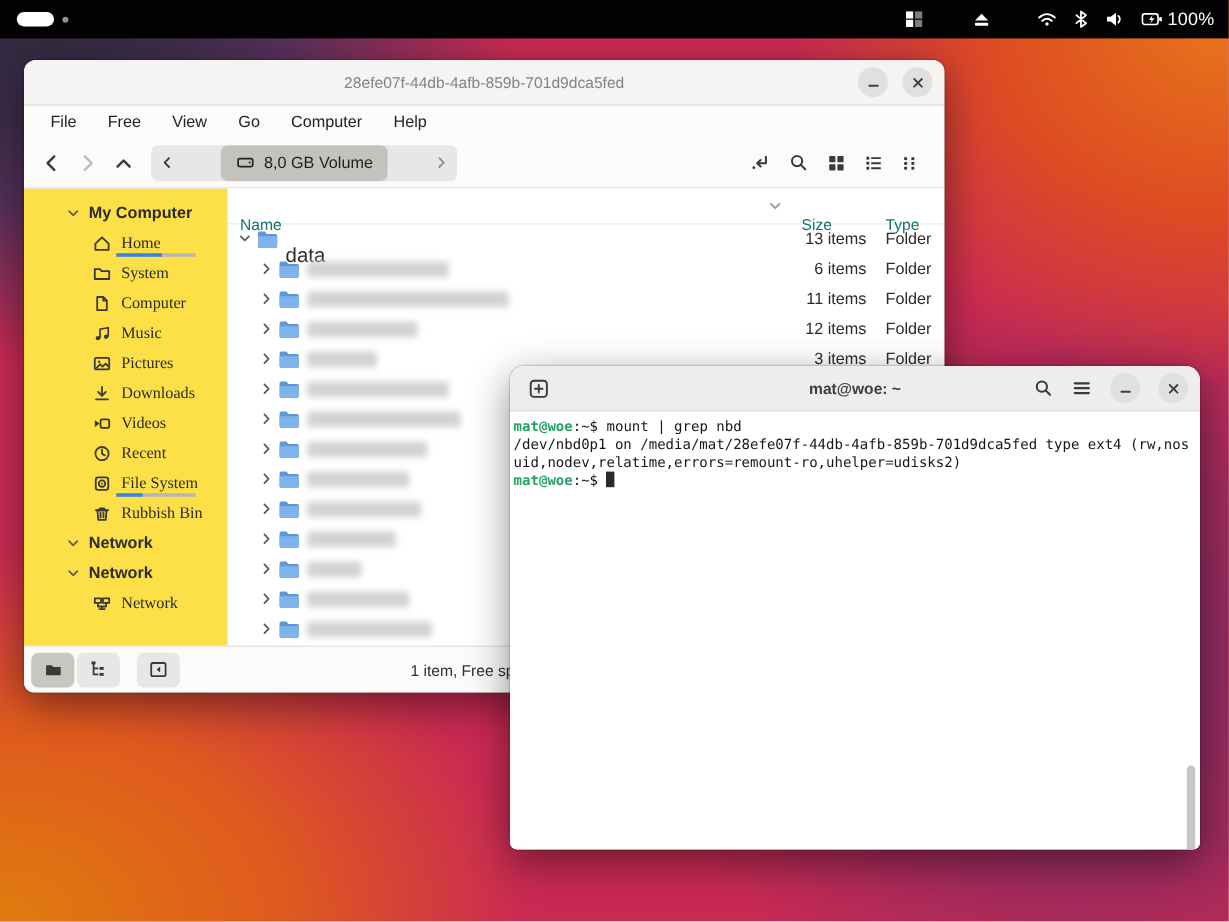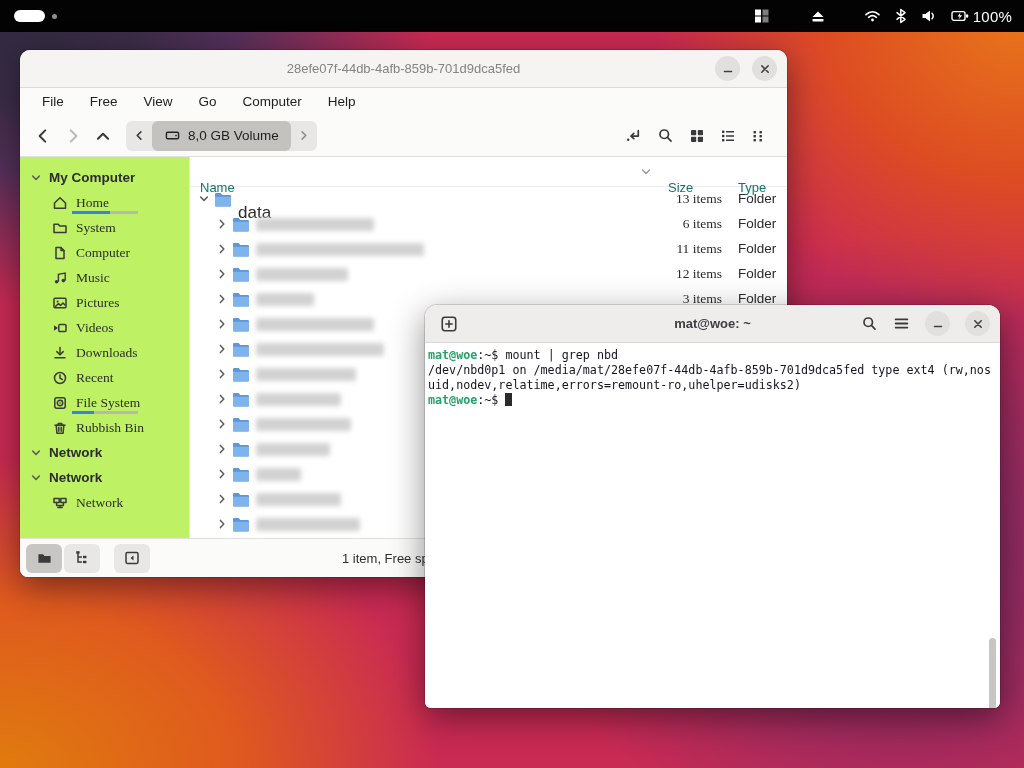--- a/index.html
+++ b/index.html
@@ -30,28 +30,28 @@
 
   
   #fm { left:20px; top:50px; width:767px; height:527px; border-radius:10px 10px 8px 8px; overflow:hidden; display:flex; flex-direction:column; }
   #fm-titlebar { height:38px; background:#f5f4f2; border-bottom:1px solid #dcdad7; position:relative; display:flex; align-items:center; justify-content:center; flex:0 0 auto; }
   #fm-title { font-size:13px; color:#838383; }
   #fm-titlebar .btns { position:absolute; right:10px; top:6px; display:flex; gap:12px; }
   #fm-menubar { height:27px; background:#fbfbfa; display:flex; align-items:center; padding-left:22px; gap:26px; flex:0 0 auto; }
   .menu-item { font-size:13.5px; color:#222; }
   #fm-toolbar { height:42px; background:#fbfbfa; border-bottom:1px solid #e2e0dd; display:flex; align-items:center; flex:0 0 auto; position:relative; }
   .nav-btns { display:flex; align-items:center; gap:12px; margin-left:14px; }
-  #path-tab { margin-left:14px; height:30px; background:#e9e7e5; border-radius:6px; display:flex; align-items:flex-start; overflow:hidden; }
+  #path-tab { margin-left:14px; height:30px; background:#e9e7e5; border-radius:6px; display:flex; align-items:flex-start; overflow:hidden;gap:32px; }
   .tab-arrow { width:26px; height:30px; display:flex; align-items:center; justify-content:center; }
   #path-seg { height:30px; background:#c4c2bf; display:flex; align-items:center; gap:7px; padding:0 12px; border-radius:6px; }
   #path-seg span { font-size:13.5px; color:#1f1f1f; }
   .tb-view-icons { position:absolute; right:20px; display:flex; align-items:center; gap:15px; }
 
   #fm-content { flex:1 1 auto; display:flex; min-height:0; }
-  #fm-sidebar { width:170px; border-right:1px solid #e8e6e3; background:#bef264; padding-top:8px; overflow:hidden; }
+  #fm-sidebar { width:170px; border-right:1px solid #e8e6e3; background:#fde047; padding-top:8px; overflow:hidden;padding-left:25px; }
   .sb-row { height:25px; display:flex; align-items:center; position:relative; }
   .sb-header { padding-left:10px; gap:7px; }
   .sb-header b { font-size:13.5px; color:#2c2c2c; }
   .sb-item { padding-left:32px; gap:8px; }
   .sb-item .lbl { font-size:13.5px; color:#2c2c2c; white-space:nowrap;font-family:Liberation Serif, serif; }
   .sb-item.selected { background:#cfe2f5; }
   .usage { position:absolute; left:52px; bottom:1px; height:3px; display:flex; }
   .usage .u { background:#3584e4; height:3px; }
   .usage .f { background:#b9b7b4; height:3px; }
   .sb-eject { position:absolute; right:14px; top:5px; }
@@ -60,21 +60,21 @@
   #col-header { height:30px; border-bottom:1px solid #ececec; position:relative; }
   .col-lbl { position:absolute; top:23px; font-size:13px; color:#0f766e; }
   #col-name { left:10px; } #col-size { left:478px; } #col-type { left:548px; }
   #sort-chev { position:absolute; left:450px; top:9px; }
   #rows { position:relative; }
   .frow { height:25px; position:relative; display:flex; align-items:center; }
   .frow .chev { position:absolute; top:6px; width:13px; height:13px; }
   .frow .ficon { position:absolute; top:5px; width:18px; height:15px; }
   .frow .fname { position:absolute; top:16px; font-size:17px; color:#2a2a2a; }
   .frow .blurbox { position:absolute; top:6px; height:13px; border-radius:2px; background:#d2d2d2; filter:blur(2.6px); }
-  .frow .fsize { position:absolute; left:430px; width:102px; top:4px; text-align:right; font-size:13.5px; color:#2a2a2a;font-family:Liberation Serif, serif; }
+  .frow .fsize { position:absolute; left:430px; width:102px; top:4px; text-align:right; font-size:13.5px; color:#2a2a2a; }
   .frow .ftype { position:absolute; left:548px; top:4px; font-size:13.5px; color:#2a2a2a; }
 
   #fm-statusbar { height:39px; background:#fbfbfa; border-top:1px solid #e2e0dd; position:relative; display:flex; align-items:center; flex:0 0 auto; }
   .st-btn { width:36px; height:29px; border-radius:6px; display:flex; align-items:center; justify-content:center; }
   .st-btn.active { background:#c8c6c3; }
   .st-btn.plain { background:#e9e7e5; }
   #st-b1 { position:absolute; left:6px; } #st-b2 { position:absolute; left:44px; } #st-b3 { position:absolute; left:94px; }
   #status-text { position:absolute; left:322px; font-size:13px; color:#2f2f2f; white-space:nowrap; }
 
   
@@ -307,35 +307,35 @@
                 <rect x="2" y="3.2" width="12" height="9.6" rx="1" stroke="#3a3a3a" stroke-width="1.5" fill="none" stroke-linecap="round" stroke-linejoin="round"></rect>
                 <circle cx="5.6" cy="6.4" r="1" fill="#3a3a3a"></circle>
                 <path d="M3.5 11.5l3-3 2 2L11 8l2 2" stroke="#3a3a3a" stroke-width="1.5" fill="none" stroke-linecap="round" stroke-linejoin="round"></path>
               </svg>
             </span>
             <span class="lbl">Pictures</span>
           </div>
           <div class="sb-row sb-item">
             <span>
               <svg width="16" height="16" viewBox="0 0 16 16">
-                <path d="M2 5.2v5.6l4-2.8z" fill="#3a3a3a"></path>
-                <rect x="6.8" y="4.4" width="7.2" height="7.2" rx="1.2" stroke="#3a3a3a" stroke-width="1.5" fill="none" stroke-linecap="round" stroke-linejoin="round"></rect>
-              </svg>
-            </span>
-            <span class="lbl">Videos</span>
-          </div>
-          <div class="sb-row sb-item">
-            <span>
-              <svg width="16" height="16" viewBox="0 0 16 16">
                 <path d="M8 2.5v7" stroke="#3a3a3a" stroke-width="1.5" fill="none" stroke-linecap="round" stroke-linejoin="round"></path>
                 <path d="M4.8 6.6 8 9.8l3.2-3.2" stroke="#3a3a3a" stroke-width="1.5" fill="none" stroke-linecap="round" stroke-linejoin="round"></path>
                 <path d="M3 12.8h10" stroke="#3a3a3a" stroke-width="1.5" fill="none" stroke-linecap="round" stroke-linejoin="round"></path>
               </svg>
             </span>
             <span class="lbl">Downloads</span>
+          </div>
+          <div class="sb-row sb-item">
+            <span>
+              <svg width="16" height="16" viewBox="0 0 16 16">
+                <path d="M2 5.2v5.6l4-2.8z" fill="#3a3a3a"></path>
+                <rect x="6.8" y="4.4" width="7.2" height="7.2" rx="1.2" stroke="#3a3a3a" stroke-width="1.5" fill="none" stroke-linecap="round" stroke-linejoin="round"></rect>
+              </svg>
+            </span>
+            <span class="lbl">Videos</span>
           </div>
           <div class="sb-row sb-item">
             <span>
               <svg width="16" height="16" viewBox="0 0 16 16">
                 <circle cx="8" cy="8" r="5.5" stroke="#3a3a3a" stroke-width="1.5" fill="none" stroke-linecap="round" stroke-linejoin="round"></circle>
                 <path d="M8 4.8v3.4l2.3 1.3" stroke="#3a3a3a" stroke-width="1.5" fill="none" stroke-linecap="round" stroke-linejoin="round"></path>
               </svg>
             </span>
             <span class="lbl">Recent</span>
           </div>

